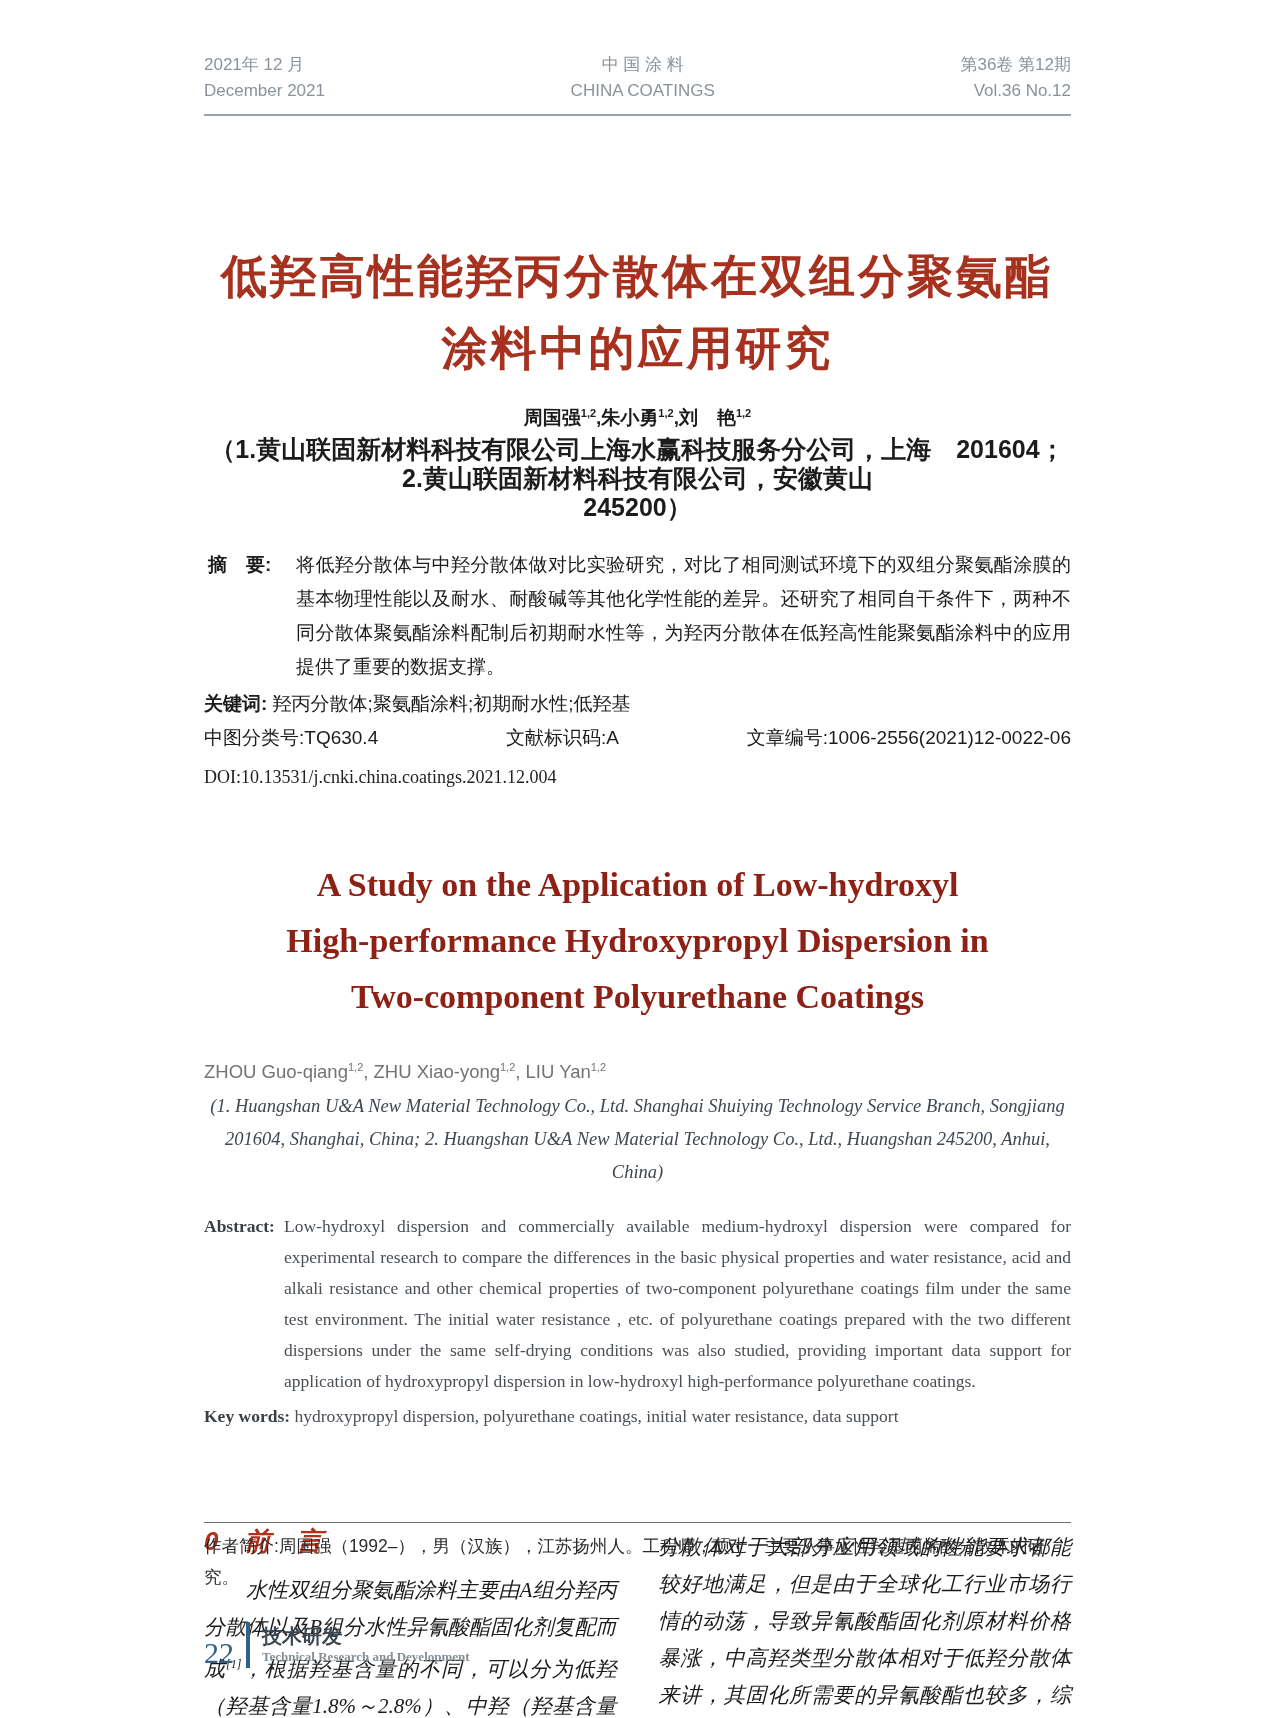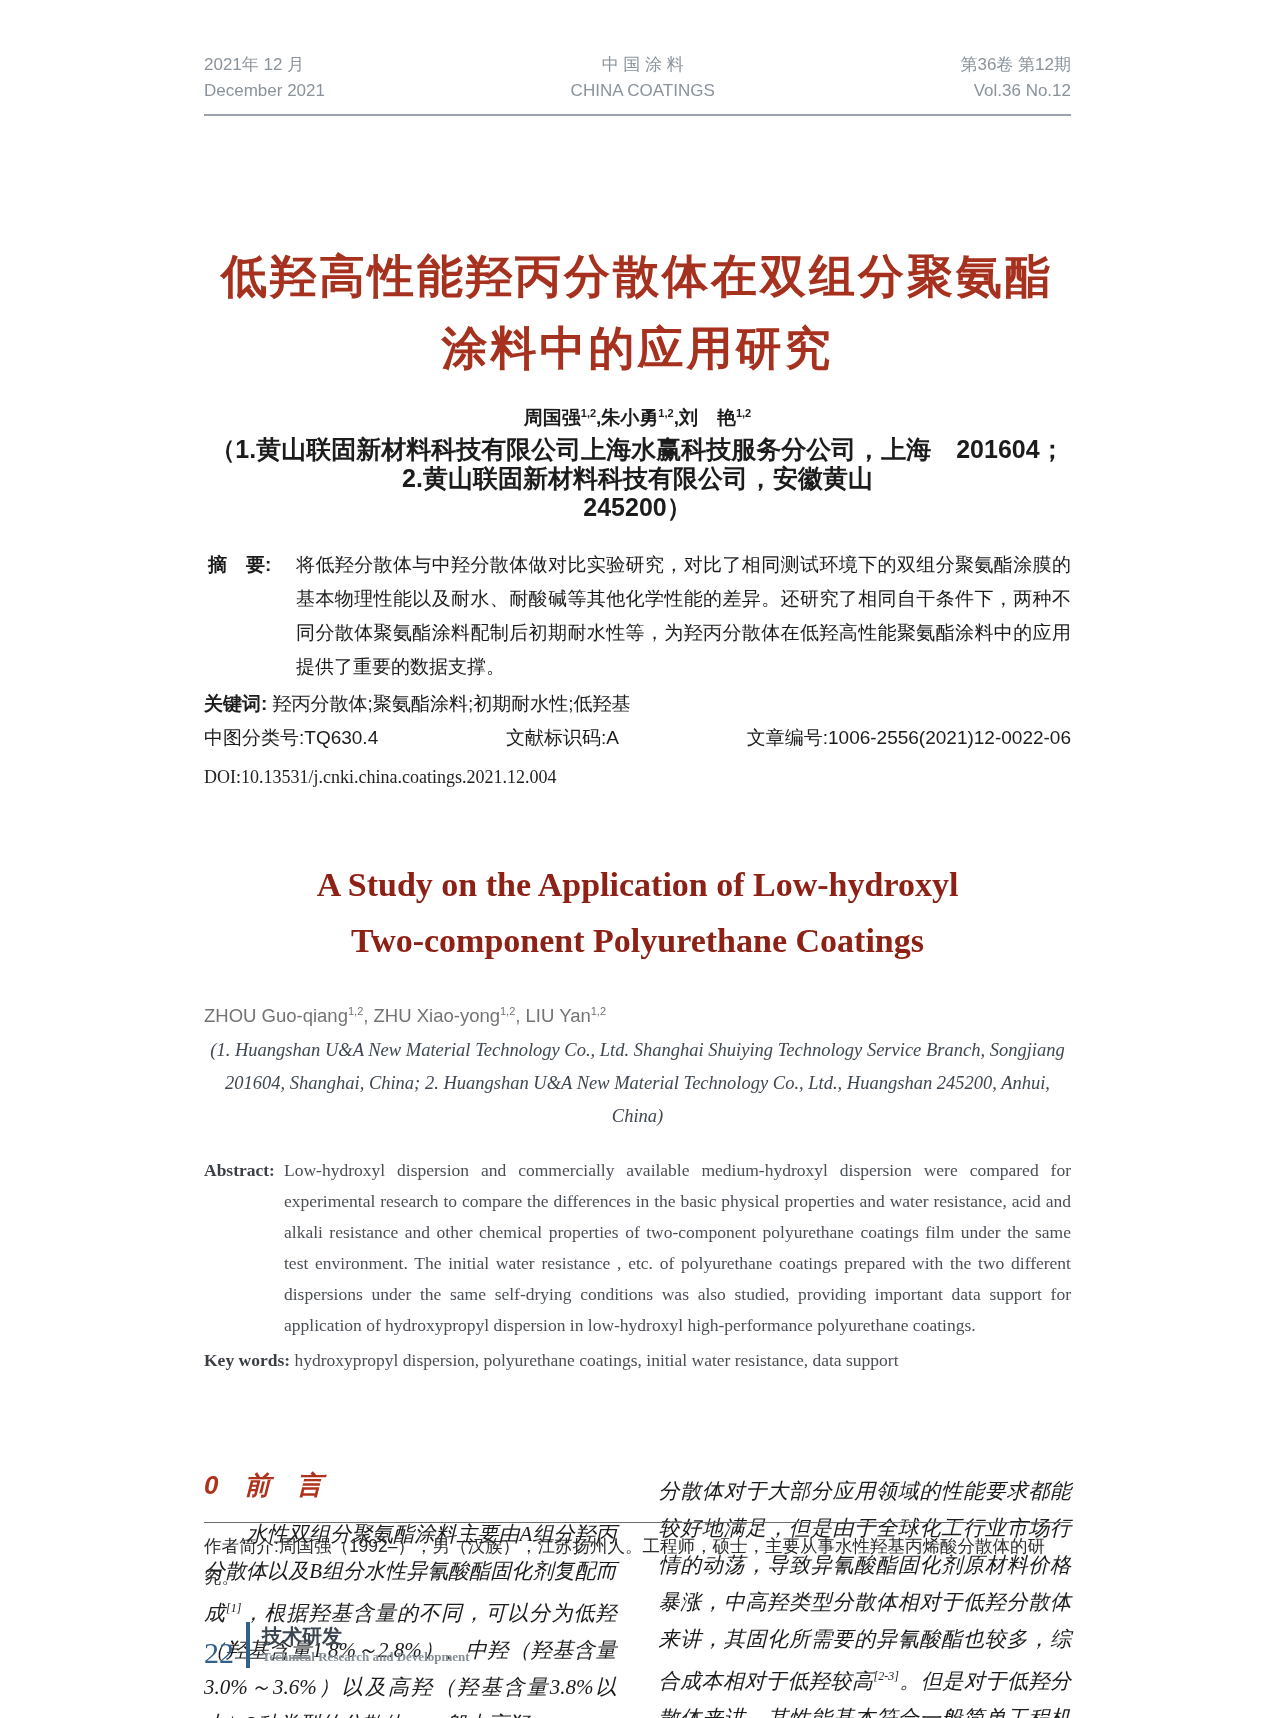--- a/index.html
+++ b/index.html
@@ -133,20 +133,21 @@
   <div class="cn-meta">
     <div><span>中图分类号:</span><span>TQ630.4</span></div>
     <div><span>文献标识码:</span><span>A</span></div>
     <div><span>文章编号:</span><span>1006-2556(2021)12-0022-06</span></div>
   </div>
 
   <div class="doi">DOI:10.13531/j.cnki.china.coatings.2021.12.004</div>
 
   <div class="en-title">
     <div>A Study on the Application of Low-hydroxyl</div>
+    <div>High-performance Hydroxypropyl Dispersion in</div>
     <div>Two-component Polyurethane Coatings</div>
   </div>
 
   <div class="en-authors"><span>ZHOU Guo-qiang</span><sup>1,2</sup><span>, </span><span>ZHU Xiao-yong</span><sup>1,2</sup><span>, </span><span>LIU Yan</span><sup>1,2</sup></div>
 
   <div class="en-affil">(1. Huangshan U&amp;A New Material Technology Co., Ltd. Shanghai Shuiying Technology Service Branch, Songjiang 201604, Shanghai, China; 2. Huangshan U&amp;A New Material Technology Co., Ltd., Huangshan 245200, Anhui, China)</div>
 
   <div class="en-abs">
     <span class="lab">Abstract:</span>
     <span>Low-hydroxyl dispersion and commercially available medium-hydroxyl dispersion were compared for experimental research to compare the differences in the basic physical properties and water resistance, acid and alkali resistance and other chemical properties of two-component polyurethane coatings film under the same test environment. The initial water resistance , etc. of polyurethane coatings prepared with the two different dispersions under the same self-drying conditions was also studied, providing important data support for application of hydroxypropyl dispersion in low-hydroxyl high-performance polyurethane coatings.</span>

